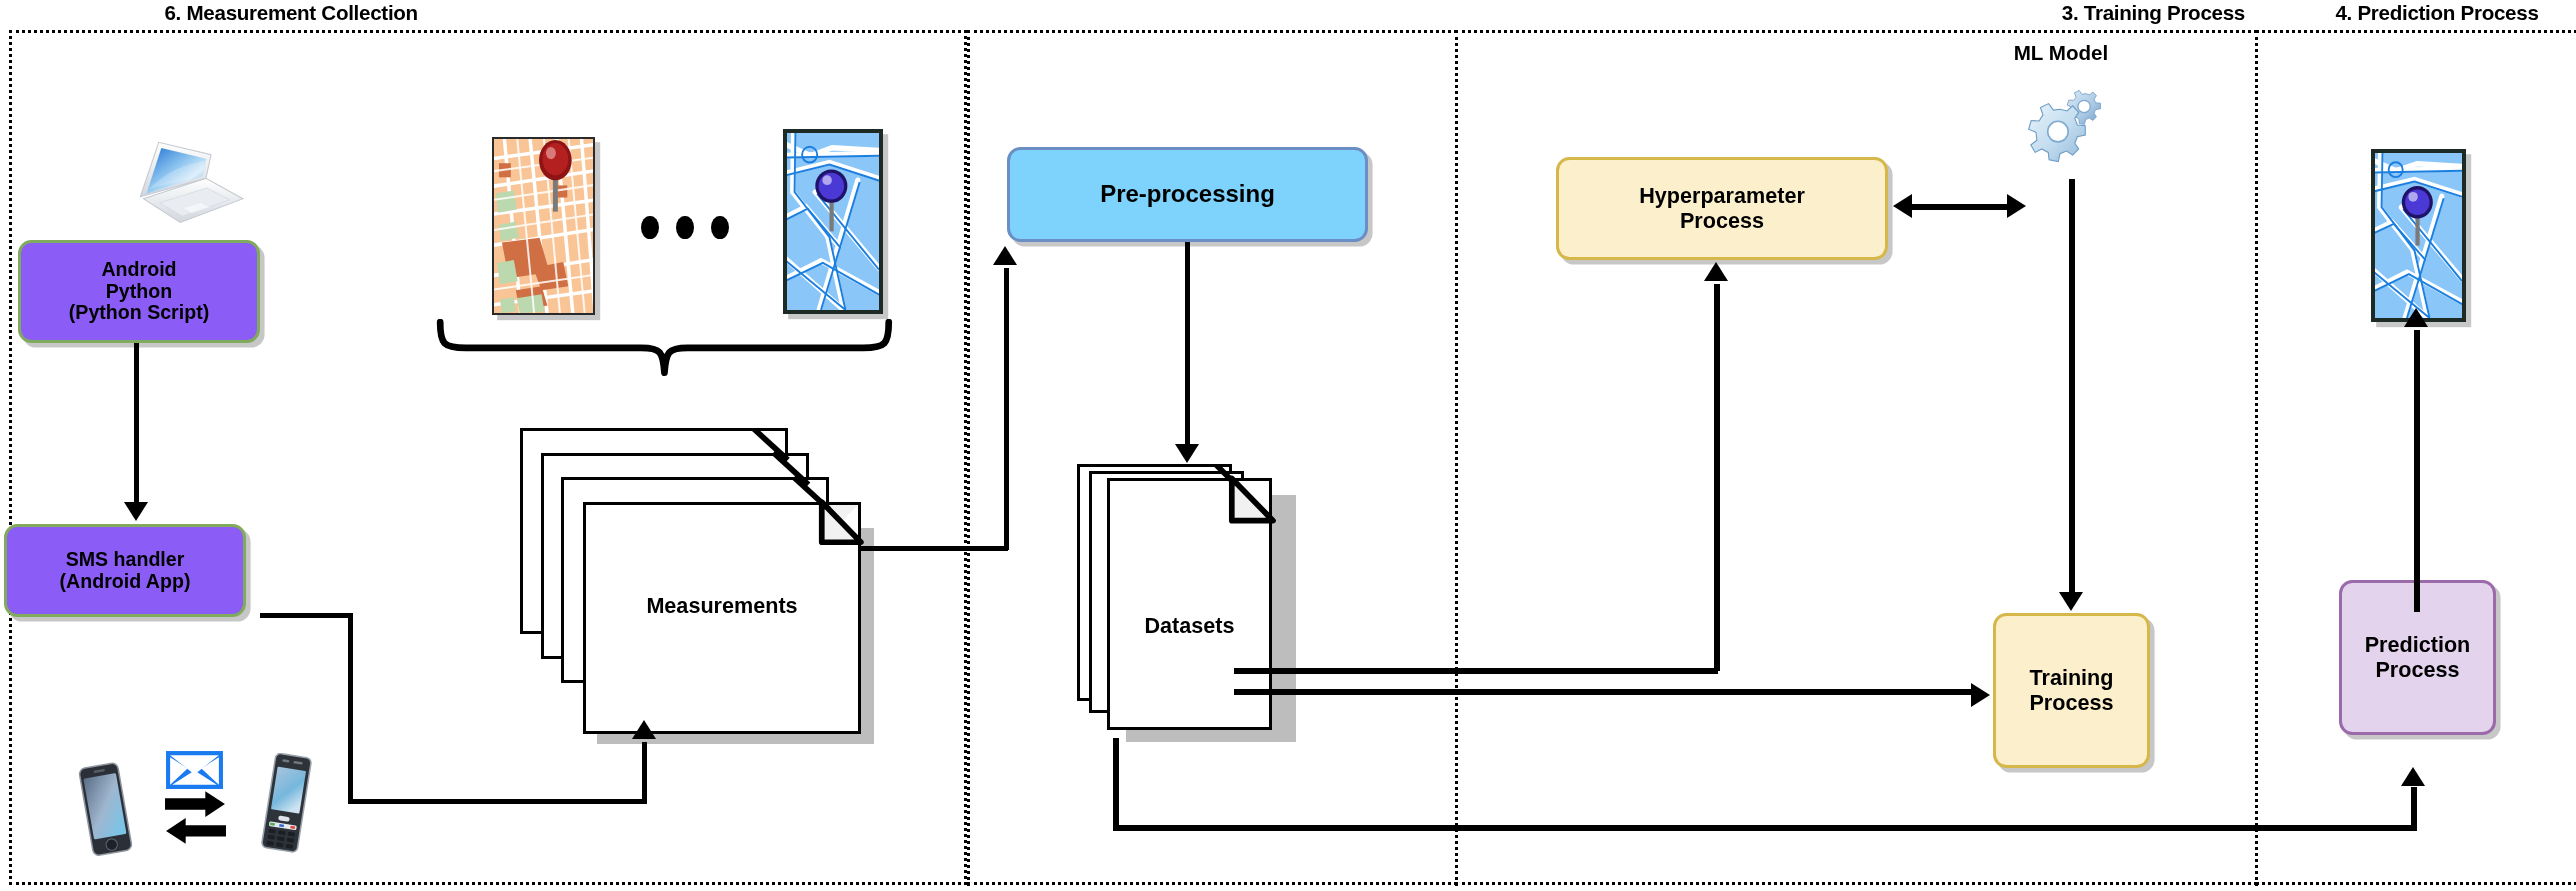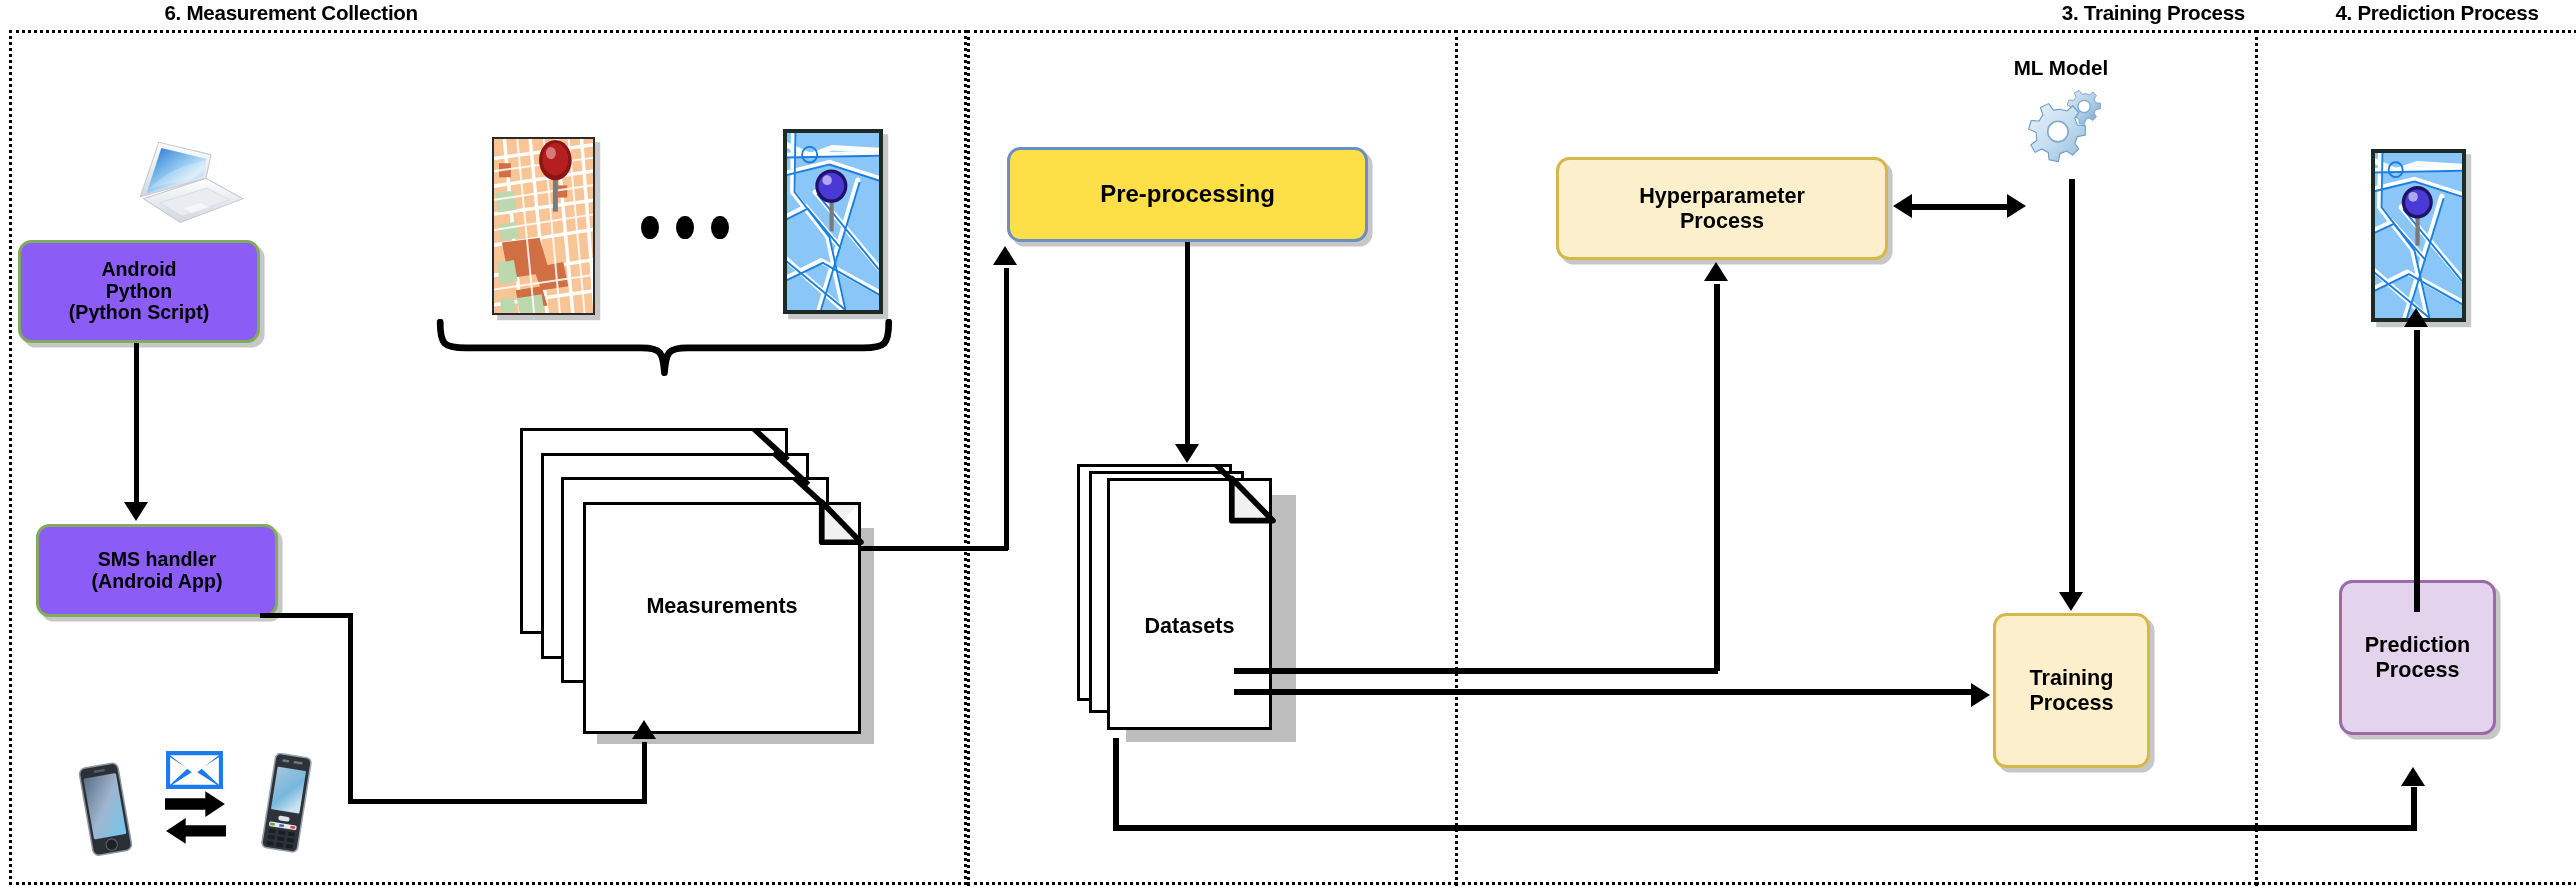--- a/index.html
+++ b/index.html
@@ -30,21 +30,21 @@
   .box{
     position:absolute;box-sizing:border-box;
     border-radius:13.4px;
     display:flex;align-items:center;justify-content:center;
     text-align:center;font-weight:bold;color:#000;
     box-shadow:4.6px 4.6px 0 rgba(0,0,0,0.22);
     line-height:1.12;
     padding:2.1px 4.1px;
   }
   .box.green{background:#8b5cf6;border:3.6px solid #81ab5c;}
-  .box.blue {background:#fde047;border:3.6px solid #6b8fc4;}
+  .box.blue {background:#7dd3fc;border:3.6px solid #6b8fc4;}
   .box.yellow{background:#fcefcb;border:3.6px solid #d6b74a;}
   .box.purple{background:#e4d3ec;border:3.6px solid #9a6aab;}
 
   
   .docstack{position:absolute;}
   .doc{
     position:absolute;background:#fff;border:3.6px solid #000;box-sizing:border-box;
   }
   .doc .fold{
     position:absolute;top:-3.6px;right:-3.6px;
@@ -127,21 +127,21 @@
 
   <div class="box green" style="left:18px;top:240px;width:242px;height:103px;font-size:19.6px;flex-direction:column;">
     <span>Android</span>
     <span>Python</span>
     <span>(Python Script)</span>
   </div>
 
   <div class="ln" style="left:134px;top:343px;width:4.6px;height:162px;"></div>
   <div class="arrow down" style="left:124px;top:502px;"></div>
 
-  <div class="box green" style="left:36px;top:524px;width:242px;height:93px;font-size:19.6px;flex-direction:column;">
+  <div class="box green" style="left:4px;top:524px;width:242px;height:93px;font-size:19.6px;flex-direction:column;">
     <span>SMS handler</span>
     <span>(Android App)</span>
   </div>
 
   <div class="icon" style="left:77px;top:762px;width:57px;height:95px;">
     <svg viewBox="0 0 110 185" xmlns="http://www.w3.org/2000/svg">
       <defs>
         <linearGradient id="scr1" x1="0" y1="0" x2="0.8" y2="1">
           <stop offset="0%" stop-color="#5b6d86"></stop>
             <stop offset="55%" stop-color="#9fb6cf"></stop>
@@ -353,21 +353,21 @@
 
   <div class="box yellow" style="left:1556px;top:157px;width:332px;height:103px;font-size:21.6px;flex-direction:column;">
     <span>Hyperparameter</span>
     <span>Process</span>
   </div>
 
   <div class="ln" style="left:1234px;top:668px;width:484px;height:5.7px;"></div>
   <div class="ln" style="left:1714px;top:284px;width:5.7px;height:387px;"></div>
   <div class="arrow up" style="left:1704px;top:262px;"></div>
 
-  <div class="mlLabel" style="left:1953px;top:56px;width:216px;">ML Model</div>
+  <div class="mlLabel" style="left:1953px;top:41px;width:216px;">ML Model</div>
 
   <div class="icon" style="left:2020px;top:76px;width:100px;height:103px;">
     <svg viewBox="0 0 195 200" xmlns="http://www.w3.org/2000/svg">
       <defs>
         <linearGradient id="gear1" x1="0" y1="0" x2="1" y2="1">
           <stop offset="0%" stop-color="#eaf3fa"></stop>
             <stop offset="55%" stop-color="#c2dcef"></stop>
             <stop offset="100%" stop-color="#8fb7d8"></stop>
         </linearGradient>
         <linearGradient id="gear2" x1="0" y1="0" x2="1" y2="1">

